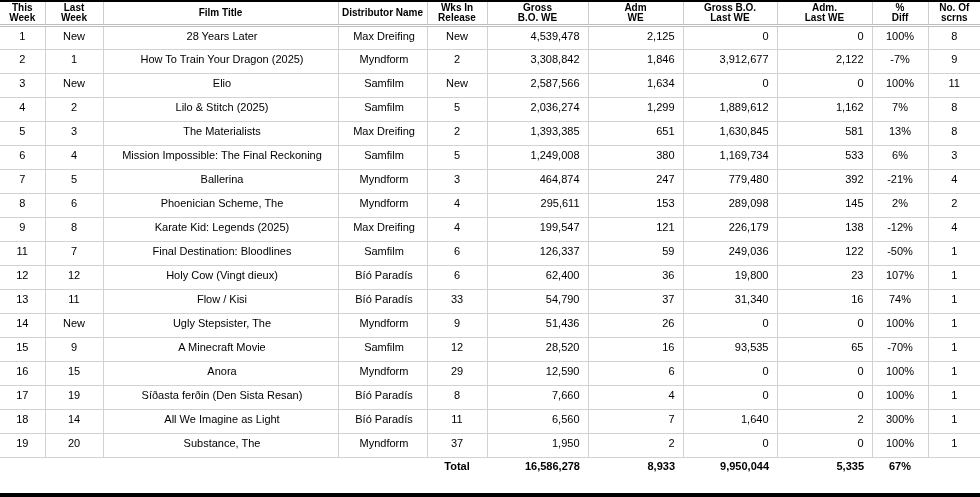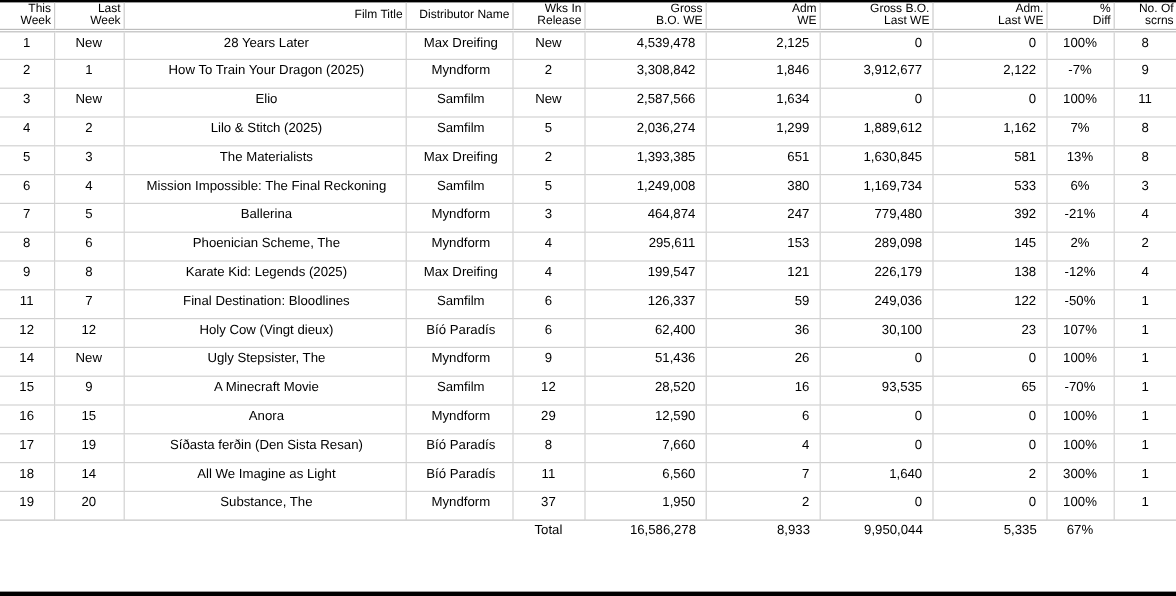--- a/index.html
+++ b/index.html
@@ -17,26 +17,26 @@
     border-bottom: 4px solid #000000;
     overflow: hidden;
   }
   table.report {
     border-collapse: collapse;
     table-layout: fixed;
     width: 980px;
   }
   table.report th {
     font-size: 10px;
-    font-weight: normal;
+    font-weight: bold;
     line-height: 10px;
     height: 22px;
     box-sizing: border-box;
     padding: 1px 2px;
-    text-align: right;
+    text-align: center;
     vertical-align: middle;
     white-space: pre-line;
     border-bottom: 3px double #bdbdbd;
     border-right: 1px solid #cccccc;
     overflow: hidden;
     color: #000000;
   }
   table.report th:last-child { border-right: none; }
   table.report td {
     font-size: 11px;
@@ -49,21 +49,21 @@
     border-bottom: 1px solid #d2d2d2;
     border-right: 1px solid #d2d2d2;
     color: #000000;
   }
   table.report td:last-child { border-right: none; }
   table.report td.al-left  { text-align: center;  padding-left: 5px; }
   table.report td.al-right { text-align: right; padding-right: 8px; }
   table.report td.al-center{ text-align: center; }
   table.report tfoot td {
     border: none;
-    font-weight: normal;
+    font-weight: bold;
     height: 16px;
     padding-top: 2px;
     margin-top: 28px;
   }
 </style>
 </head>
 <body>
 
 <div class="sheet">
   <table class="report">
@@ -235,23 +235,36 @@
           <td class="al-center">1</td>
         </tr>
         <tr>
           <td class="al-center">12</td>
           <td class="al-center">12</td>
           <td class="al-left">Holy Cow (Vingt dieux)</td>
           <td class="al-left">Bíó Paradís</td>
           <td class="al-center">6</td>
           <td class="al-right">62,400</td>
           <td class="al-right">36</td>
-          <td class="al-right">30,100</td>
+          <td class="al-right">19,800</td>
           <td class="al-right">23</td>
           <td class="al-center">107%</td>
+          <td class="al-center">1</td>
+        </tr>
+        <tr>
+          <td class="al-center">13</td>
+          <td class="al-center">11</td>
+          <td class="al-left">Flow / Kisi</td>
+          <td class="al-left">Bíó Paradís</td>
+          <td class="al-center">33</td>
+          <td class="al-right">54,790</td>
+          <td class="al-right">37</td>
+          <td class="al-right">31,340</td>
+          <td class="al-right">16</td>
+          <td class="al-center">74%</td>
           <td class="al-center">1</td>
         </tr>
         <tr>
           <td class="al-center">14</td>
           <td class="al-center">New</td>
           <td class="al-left">Ugly Stepsister, The</td>
           <td class="al-left">Myndform</td>
           <td class="al-center">9</td>
           <td class="al-right">51,436</td>
           <td class="al-right">26</td>

